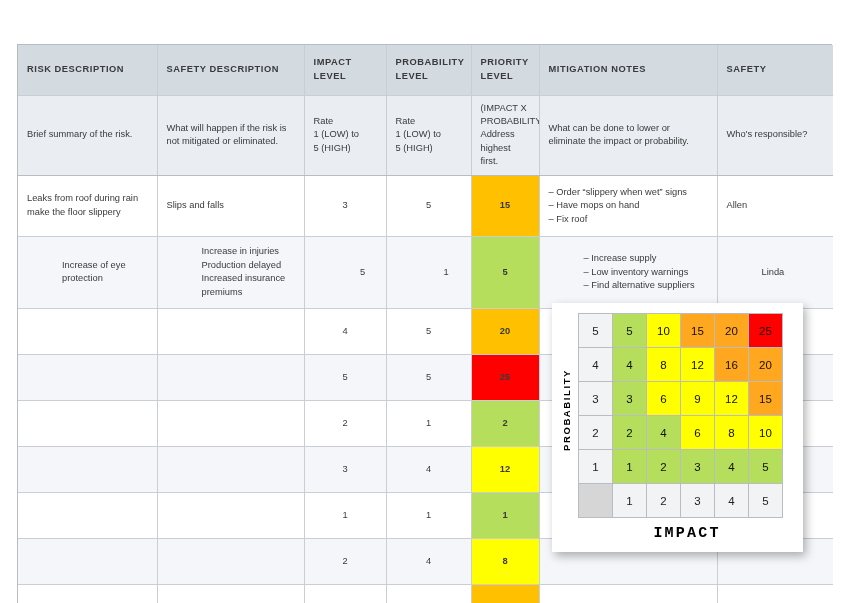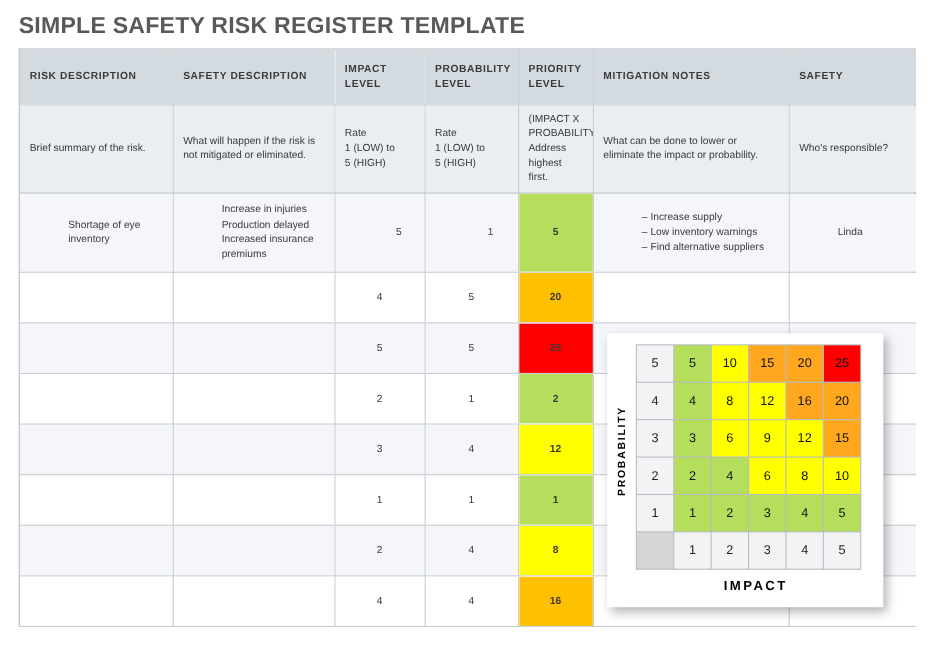--- a/index.html
+++ b/index.html
@@ -117,22 +117,23 @@
     display: flex; align-items: center; justify-content: center;
     font-size: 9.5px; font-weight: bold; letter-spacing: 1.6px;
     color: #000;
     writing-mode: vertical-rl;
     transform: rotate(180deg);
   }
   .mx-xlabel {
     position: absolute;
     left: 30px; top: 222px;
     width: 210px; text-align: center;
-    font-size: 12px; font-weight: bold; letter-spacing: 2.2px;
+    font-size: 15px; font-weight: bold; letter-spacing: 2.2px;
     color: #000;
+    font-family: Liberation Mono, monospace;
   }
   table.matrix {
     position: absolute;
     left: 26px; top: 10px;
     border-collapse: separate;
     border-spacing: 1px;
     background: #b9bdc2;
   }
   table.matrix td {
     width: 33px; height: 33px;
@@ -144,21 +145,20 @@
   }
   table.matrix td.axis { background: #f2f3f5; color:#222; }
   table.matrix td.corner { background: #d6d6d6; }
   table.matrix td.cell { font-weight: normal; }
 </style>
 </head>
 <body>
 
 <div id="root">
 
-  <div class="title">SIMPLE SAFETY RISK REGISTER TEMPLATE</div>
 
   <div class="table-wrap">
     <table class="register">
       <colgroup>
         <col class="c1">
           <col class="c2">
           <col class="c3">
           <col class="c4">
           <col class="c5">
           <col class="c6">
@@ -183,22 +183,35 @@
 1 (LOW) to
 5 (HIGH)</td>
           <td class="nowrap-note">Rate
 1 (LOW) to
 5 (HIGH)</td>
           <td class="nowrap-note">(IMPACT X PROBABILITY) Address highest first.</td>
           <td class="nowrap-note">What can be done to lower or eliminate the impact or probability.</td>
           <td class="nowrap-note">Who's responsible?</td>
         </tr>
 
+      <tr class="data-row tall">
+            <td class="nowrap-die nowrap-note">Leaks from roof during rain make the floor slippery</td>
+            <td class="nowrap-note">Slips and falls</td>
+            <td class="c-num">3</td>
+            <td class="c-num">5</td>
+            <td class="c-pri">
+              <div class="fill" style="background: rgb(255, 192, 0);">15</div>
+            </td>
+            <td class="nowrap-note">– Order “slippery when wet” signs
+– Have mops on hand
+– Fix roof</td>
+            <td>Allen</td>
+          </tr>
           <tr class="data-row alt tall2">
-            <td class="nowrap-die nowrap-note">Shortage of eye inventory</td>
+            <td class="nowrap-die nowrap-note">Increase of eye protection</td>
             <td class="nowrap-note">Increase in injuries
 Production delayed
 Increased insurance premiums</td>
             <td class="c-num">5</td>
             <td class="c-num">1</td>
             <td class="c-pri">
               <div class="fill" style="background: rgb(181, 222, 92);">5</div>
             </td>
             <td class="nowrap-note">– Increase supply
 – Low inventory warnings

